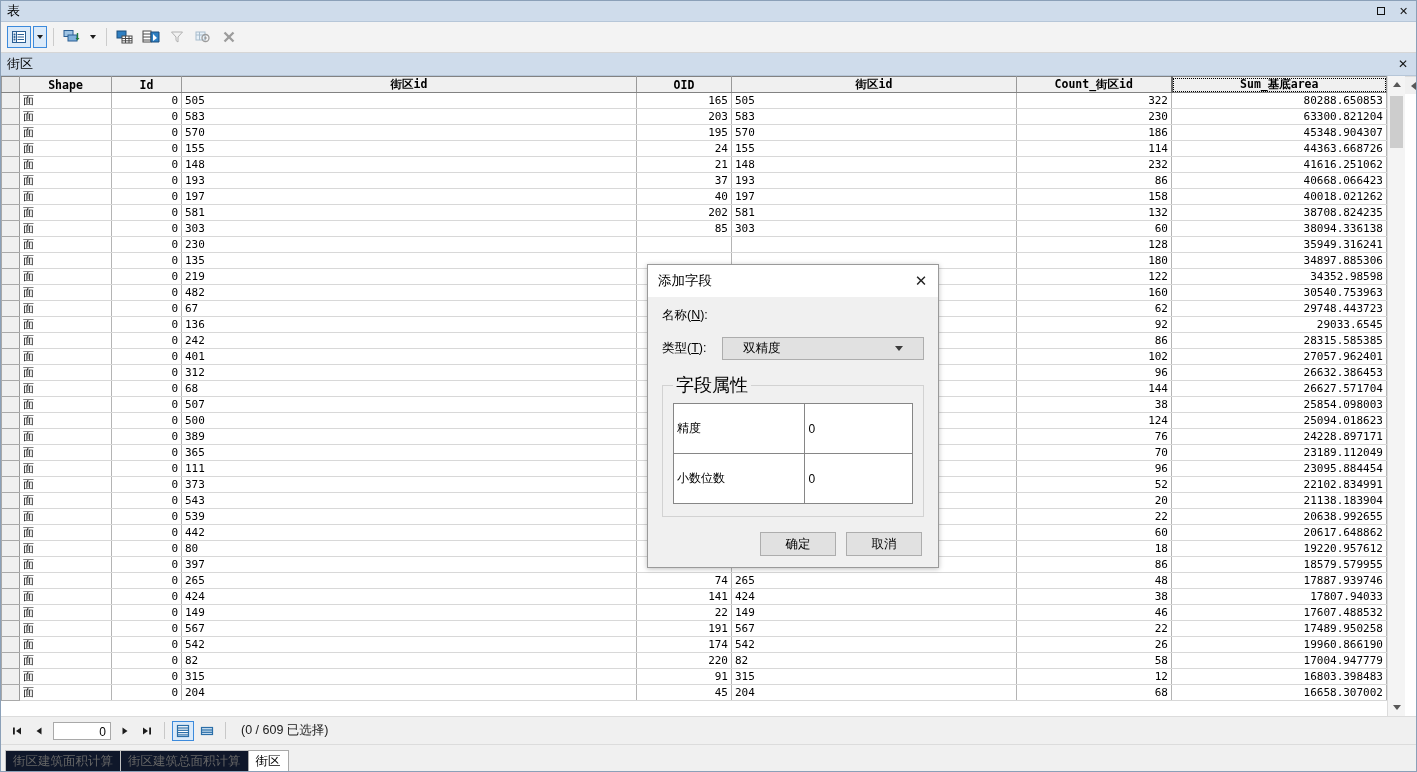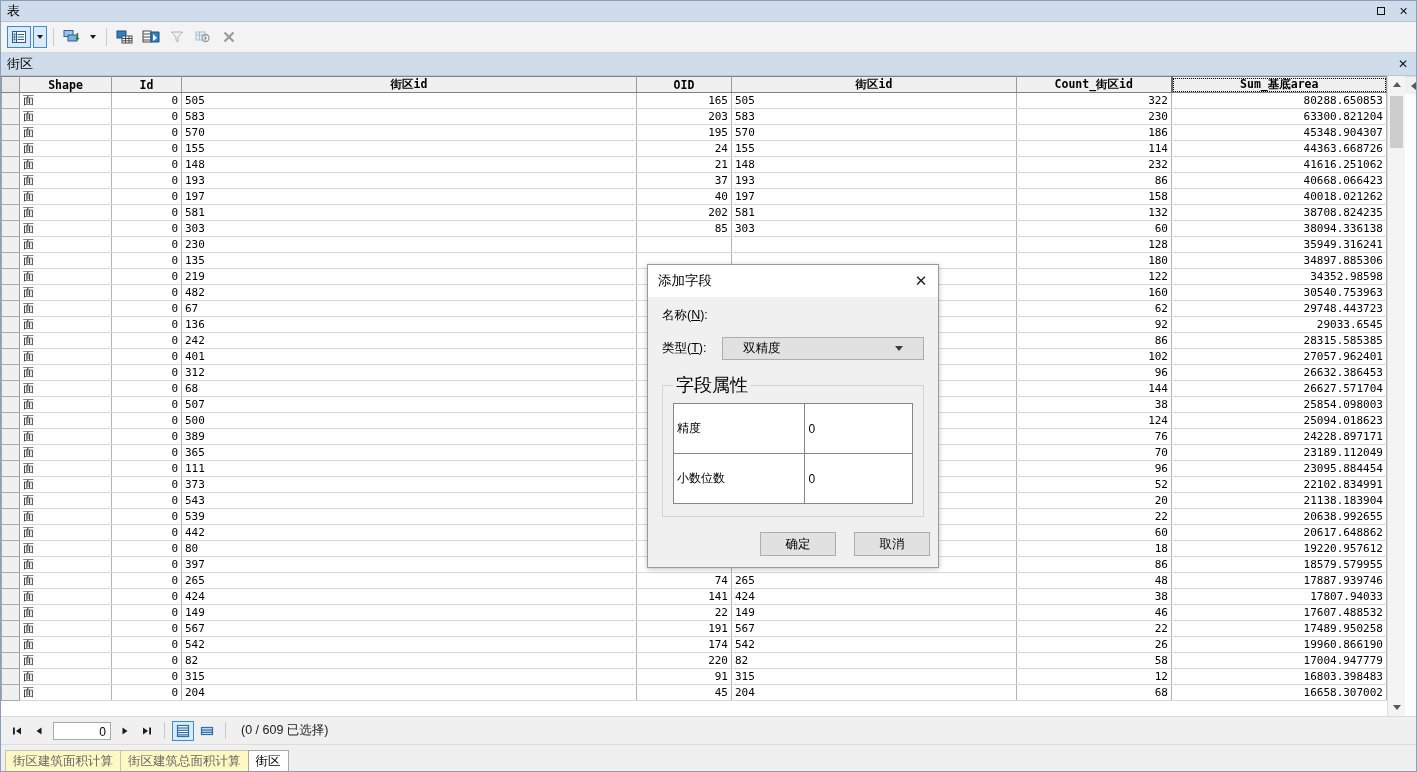--- a/index.html
+++ b/index.html
@@ -319,21 +319,21 @@
     padding-left: 4px;
     gap: 0;
   }
   .btab {
     height: 20px;
     line-height: 20px;
     padding: 0 7px;
     font-size: 12.5px;
     border: 1px solid #c2c2c2;
     border-bottom: none;
-    background: #fef9c3;
+    background: #0f172a;
     color: #666;
     margin-right: -1px;
     cursor: default;
     white-space: nowrap;
   }
   .btab.active {
     background: #ffffff;
     color: #000;
     border-color: #a8a8a8;
   }
@@ -437,23 +437,23 @@
   table.proptbl td {
     border: 1px solid #868686;
     height: 16px;
     padding: 16px 3px;
     background: #ffffff;
     font-family: "Liberation Sans", sans-serif;
   }
   table.proptbl td.k { width: 55%; }
   .dlg-buttons {
     position: absolute;
-    right: 8px; bottom: 11px;
-    display: flex;
-    gap: 18px;
+    right: 16px; bottom: 11px;
+    display: flex;
+    gap: 10px;
     justify-content: flex-end;
   }
   .dbtn {
     width: 76px; height: 24px;
     background: #e1e1e1;
     border: 1px solid #adadad;
     font-size: 12.5px;
     display: flex; align-items: center; justify-content: center;
     cursor: default;
     box-sizing: border-box;

